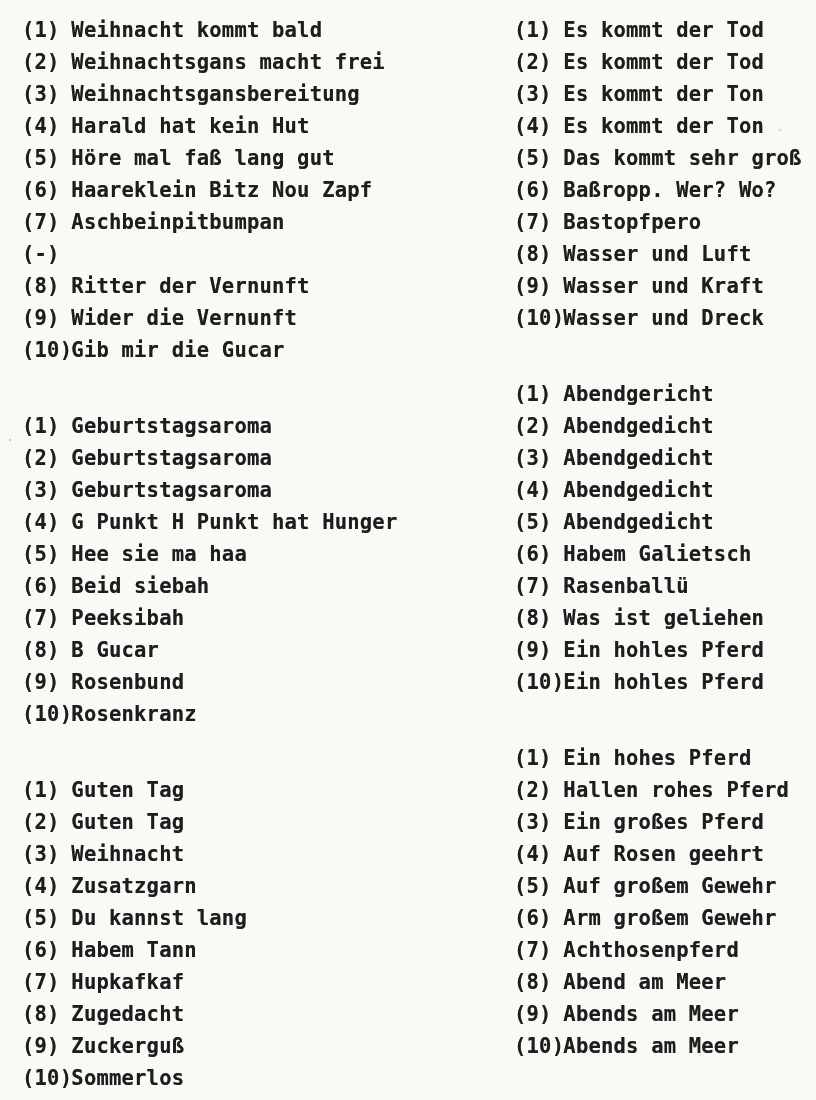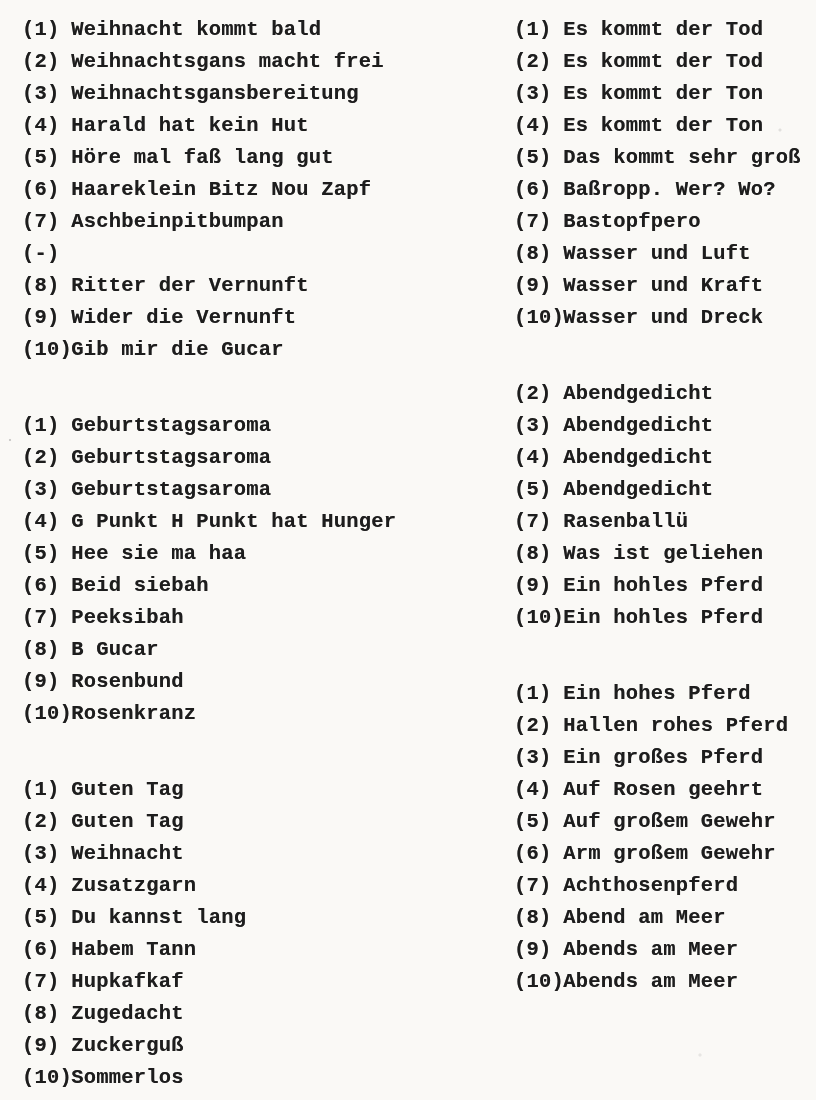--- a/index.html
+++ b/index.html
@@ -24,21 +24,21 @@
       radial-gradient(circle at 700px 1055px, rgba(0,0,0,.08) 1px, transparent 2.2px),
       #faf9f6;
   }
   .column {
     position: absolute;
     top: 14px;
     white-space: nowrap;
   }
   .column.left  { left: 22px;  }
   .column.right { left: 514px; }
-  .group { margin: 0 0 44px 0; font-family: Liberation Mono, monospace; }
+  .group { margin: 0 0 44px 0; }
   .line {
     font-size: 20.5px;
     line-height: 32px;
     font-weight: bold;
     letter-spacing: 0.2px;
     text-shadow: 0 0 0.6px rgba(20,20,20,0.55);
   }
   .num {
     display: inline-block;
     width: 4ch;
@@ -94,24 +94,26 @@
         <div class="line"><span class="num">(3)</span><span class="txt">Es kommt der Ton</span></div>
         <div class="line"><span class="num">(4)</span><span class="txt">Es kommt der Ton</span></div>
         <div class="line"><span class="num">(5)</span><span class="txt">Das kommt sehr groß</span></div>
         <div class="line"><span class="num">(6)</span><span class="txt">Baßropp. Wer? Wo?</span></div>
         <div class="line"><span class="num">(7)</span><span class="txt">Bastopfpero</span></div>
         <div class="line"><span class="num">(8)</span><span class="txt">Wasser und Luft</span></div>
         <div class="line"><span class="num">(9)</span><span class="txt">Wasser und Kraft</span></div>
         <div class="line"><span class="num">(10)</span><span class="txt">Wasser und Dreck</span></div>
       </div>
       <div class="group">
+        <div class="line"><span class="num">(1)</span><span class="txt">Abendgericht</span></div>
         <div class="line"><span class="num">(2)</span><span class="txt">Abendgedicht</span></div>
         <div class="line"><span class="num">(3)</span><span class="txt">Abendgedicht</span></div>
         <div class="line"><span class="num">(4)</span><span class="txt">Abendgedicht</span></div>
         <div class="line"><span class="num">(5)</span><span class="txt">Abendgedicht</span></div>
+        <div class="line"><span class="num">(6)</span><span class="txt">Habem Galietsch</span></div>
         <div class="line"><span class="num">(7)</span><span class="txt">Rasenballü</span></div>
         <div class="line"><span class="num">(8)</span><span class="txt">Was ist geliehen</span></div>
         <div class="line"><span class="num">(9)</span><span class="txt">Ein hohles Pferd</span></div>
         <div class="line"><span class="num">(10)</span><span class="txt">Ein hohles Pferd</span></div>
       </div>
       <div class="group">
         <div class="line"><span class="num">(1)</span><span class="txt">Ein hohes Pferd</span></div>
         <div class="line"><span class="num">(2)</span><span class="txt">Hallen rohes Pferd</span></div>
         <div class="line"><span class="num">(3)</span><span class="txt">Ein großes Pferd</span></div>
         <div class="line"><span class="num">(4)</span><span class="txt">Auf Rosen geehrt</span></div>

